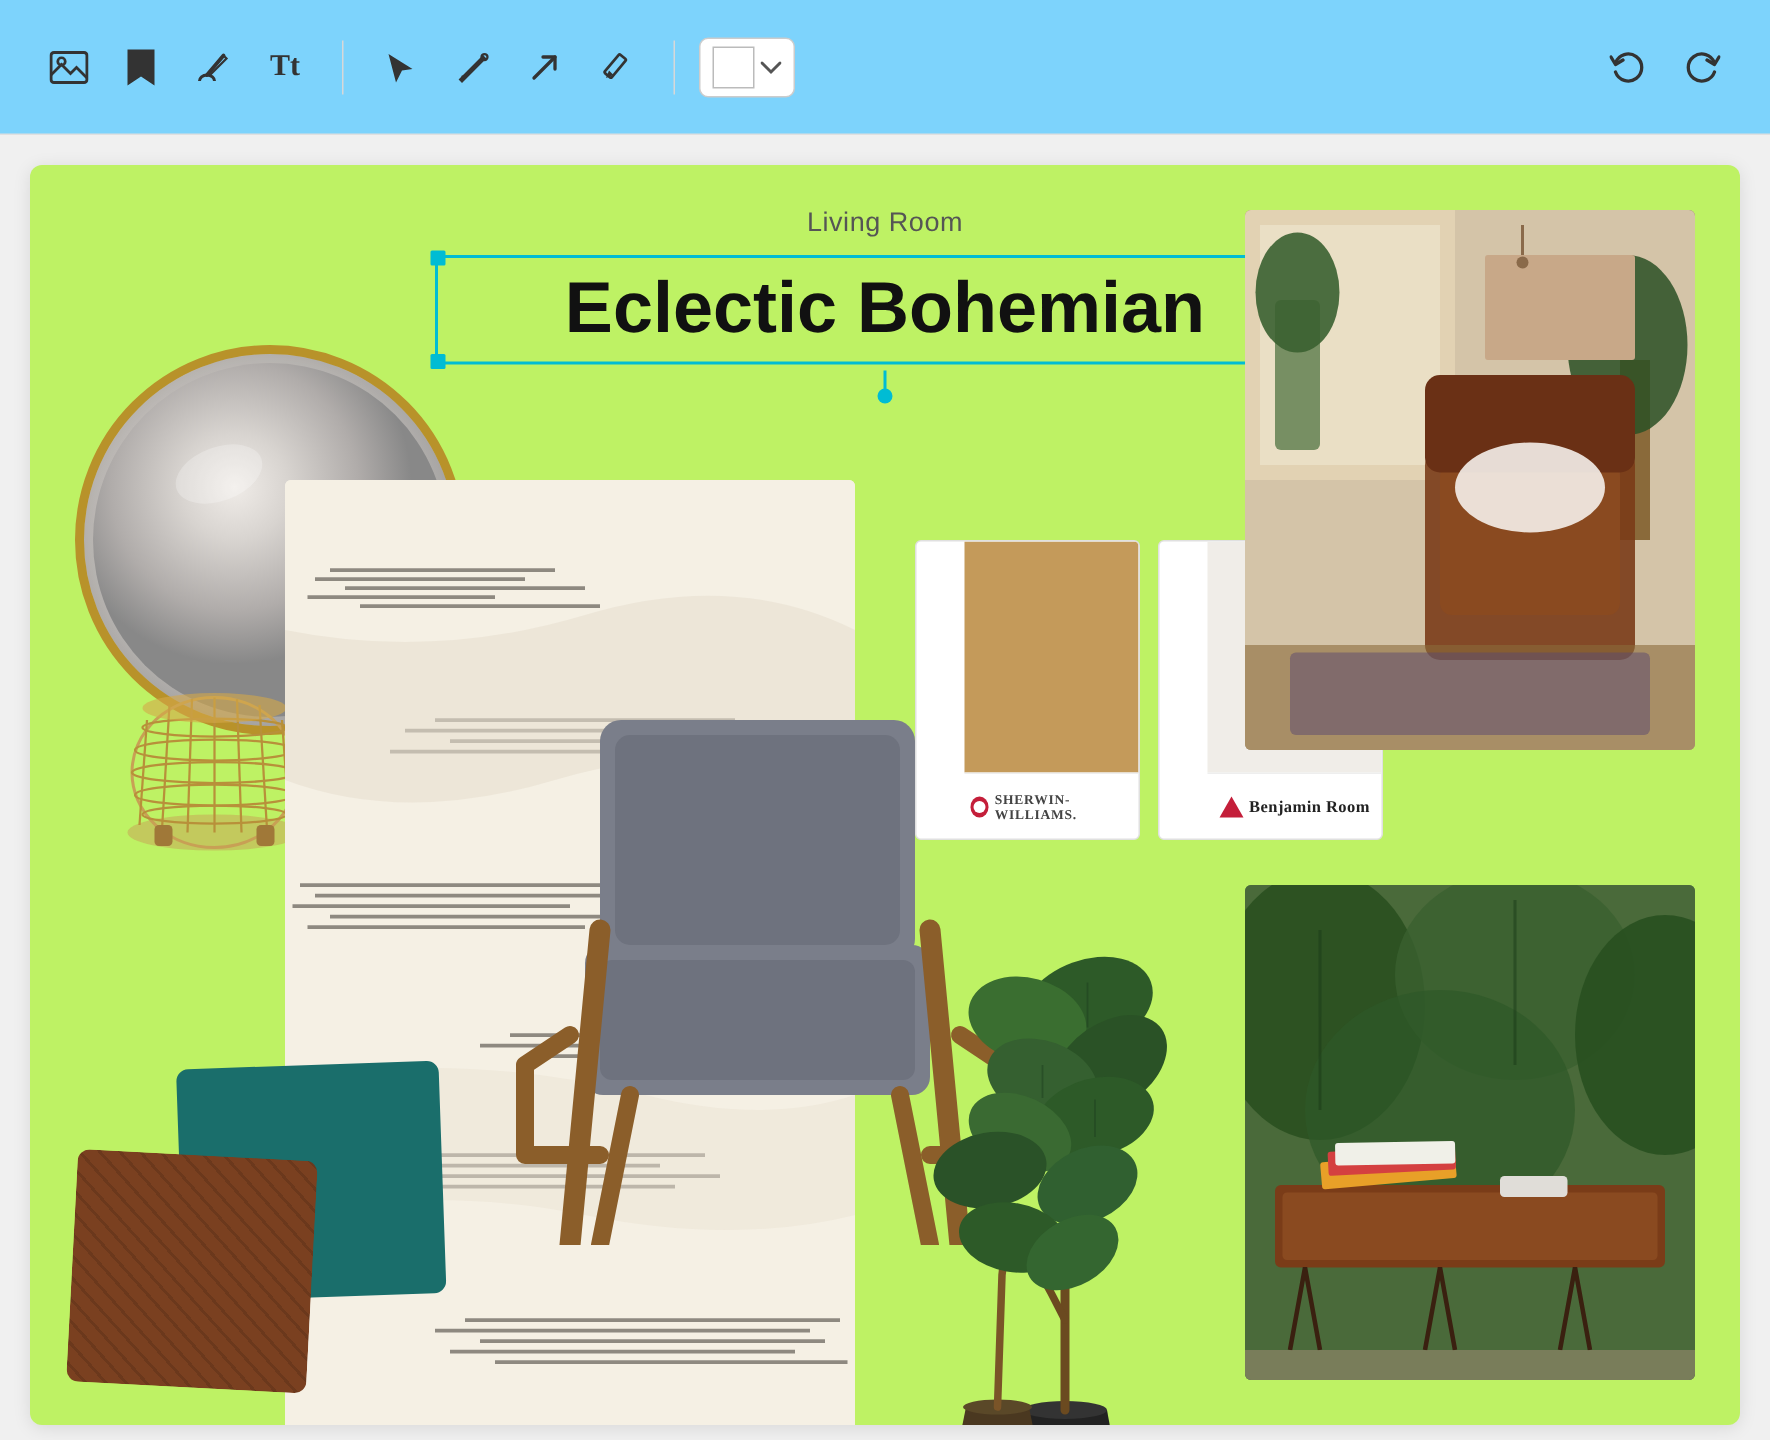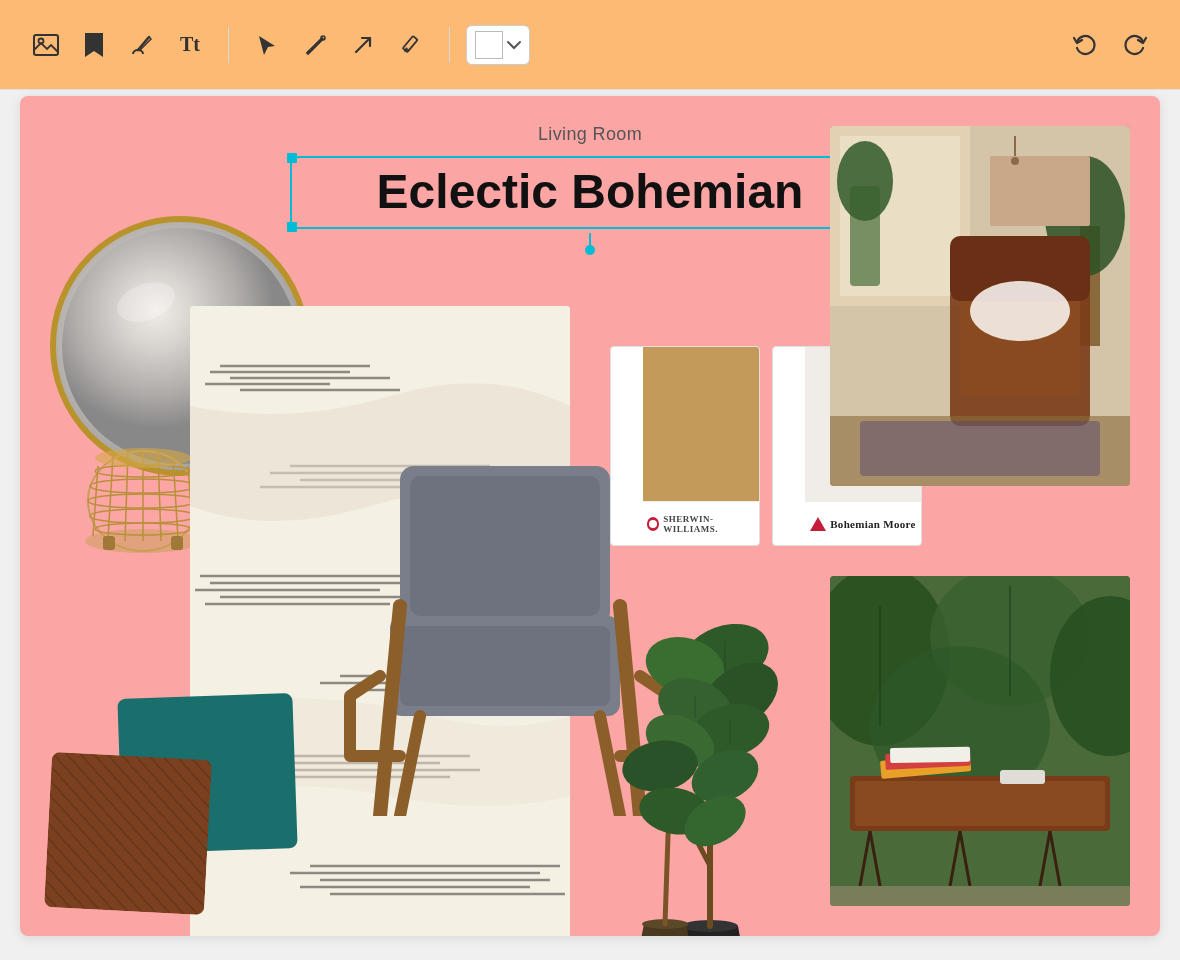--- a/index.html
+++ b/index.html
@@ -8,21 +8,21 @@
       height: 960px;
       background: #f0f0f0;
       font-family: -apple-system, BlinkMacSystemFont, 'Segoe UI', sans-serif;
       overflow: hidden;
     }
 
     
     #toolbar {
       width: 100%;
       height: 90px;
-      background: #fdba74;
+      background: #7dd3fc;
       border-bottom: 1px solid #e0e0e0;
       display: flex;
       align-items: center;
       padding: 0 24px;
       gap: 6px;
     }
     .tool-group {
       display: flex;
       align-items: center;
       gap: 4px;
@@ -66,22 +66,22 @@
     .undo-redo-group {
       margin-left: auto;
       display: flex;
       gap: 4px;
     }
 
     
     #canvas {
       width: 1140px;
       height: 840px;
-      margin: 6px auto;
-      background: #fca5a5;
+      margin: 20px auto;
+      background: #bef264;
       border-radius: 8px;
       box-shadow: 0 2px 12px rgba(0,0,0,0.10);
       position: relative;
       overflow: hidden;
     }
 
     
     .room-title {
       position: absolute;
       top: 28px;
@@ -599,21 +599,21 @@
           <span class="sw-logo-text" style="font-size:9px;font-weight:800;color:#444;font-family:serif;letter-spacing:0.5px;">SHERWIN-WILLIAMS.</span>
         </div>
       </div>
     </div>
 
     <div class="swatch-card">
       <div class="swatch-color" style="background-color: #f0ede8;"></div>
       <div class="swatch-logo">
         <div class="bm-badge">
           <div class="bm-triangle"></div>
-          <span class="bm-logo-text" style="font-size:11px;font-weight:700;color:#222;font-family:Georgia,serif;">Bohemian Moore</span>
+          <span class="bm-logo-text" style="font-size:11px;font-weight:700;color:#222;font-family:Georgia,serif;">Benjamin Room</span>
         </div>
       </div>
     </div>
   </div>
 
   <div class="plant">
     <svg viewBox="0 0 190 400" xmlns="http://www.w3.org/2000/svg">
 
       <ellipse cx="100" cy="382" rx="32" ry="8" fill="#2a2a2a" opacity="0.4"></ellipse>
       <path d="M72 360 L68 382 L132 382 L128 360Z" fill="#222"></path>

